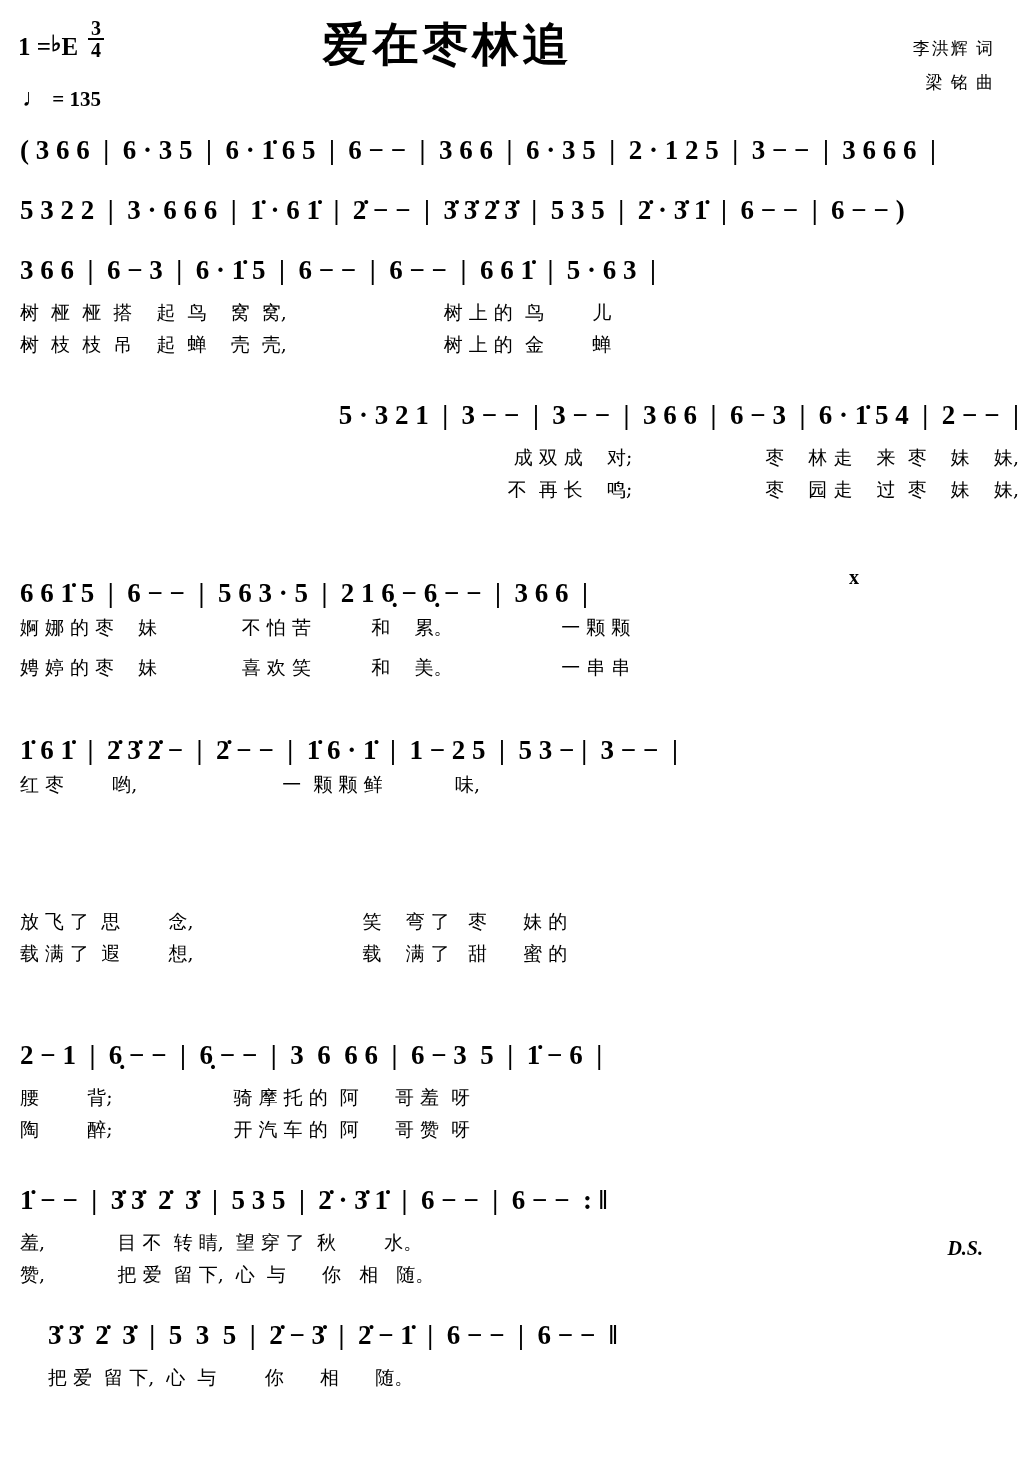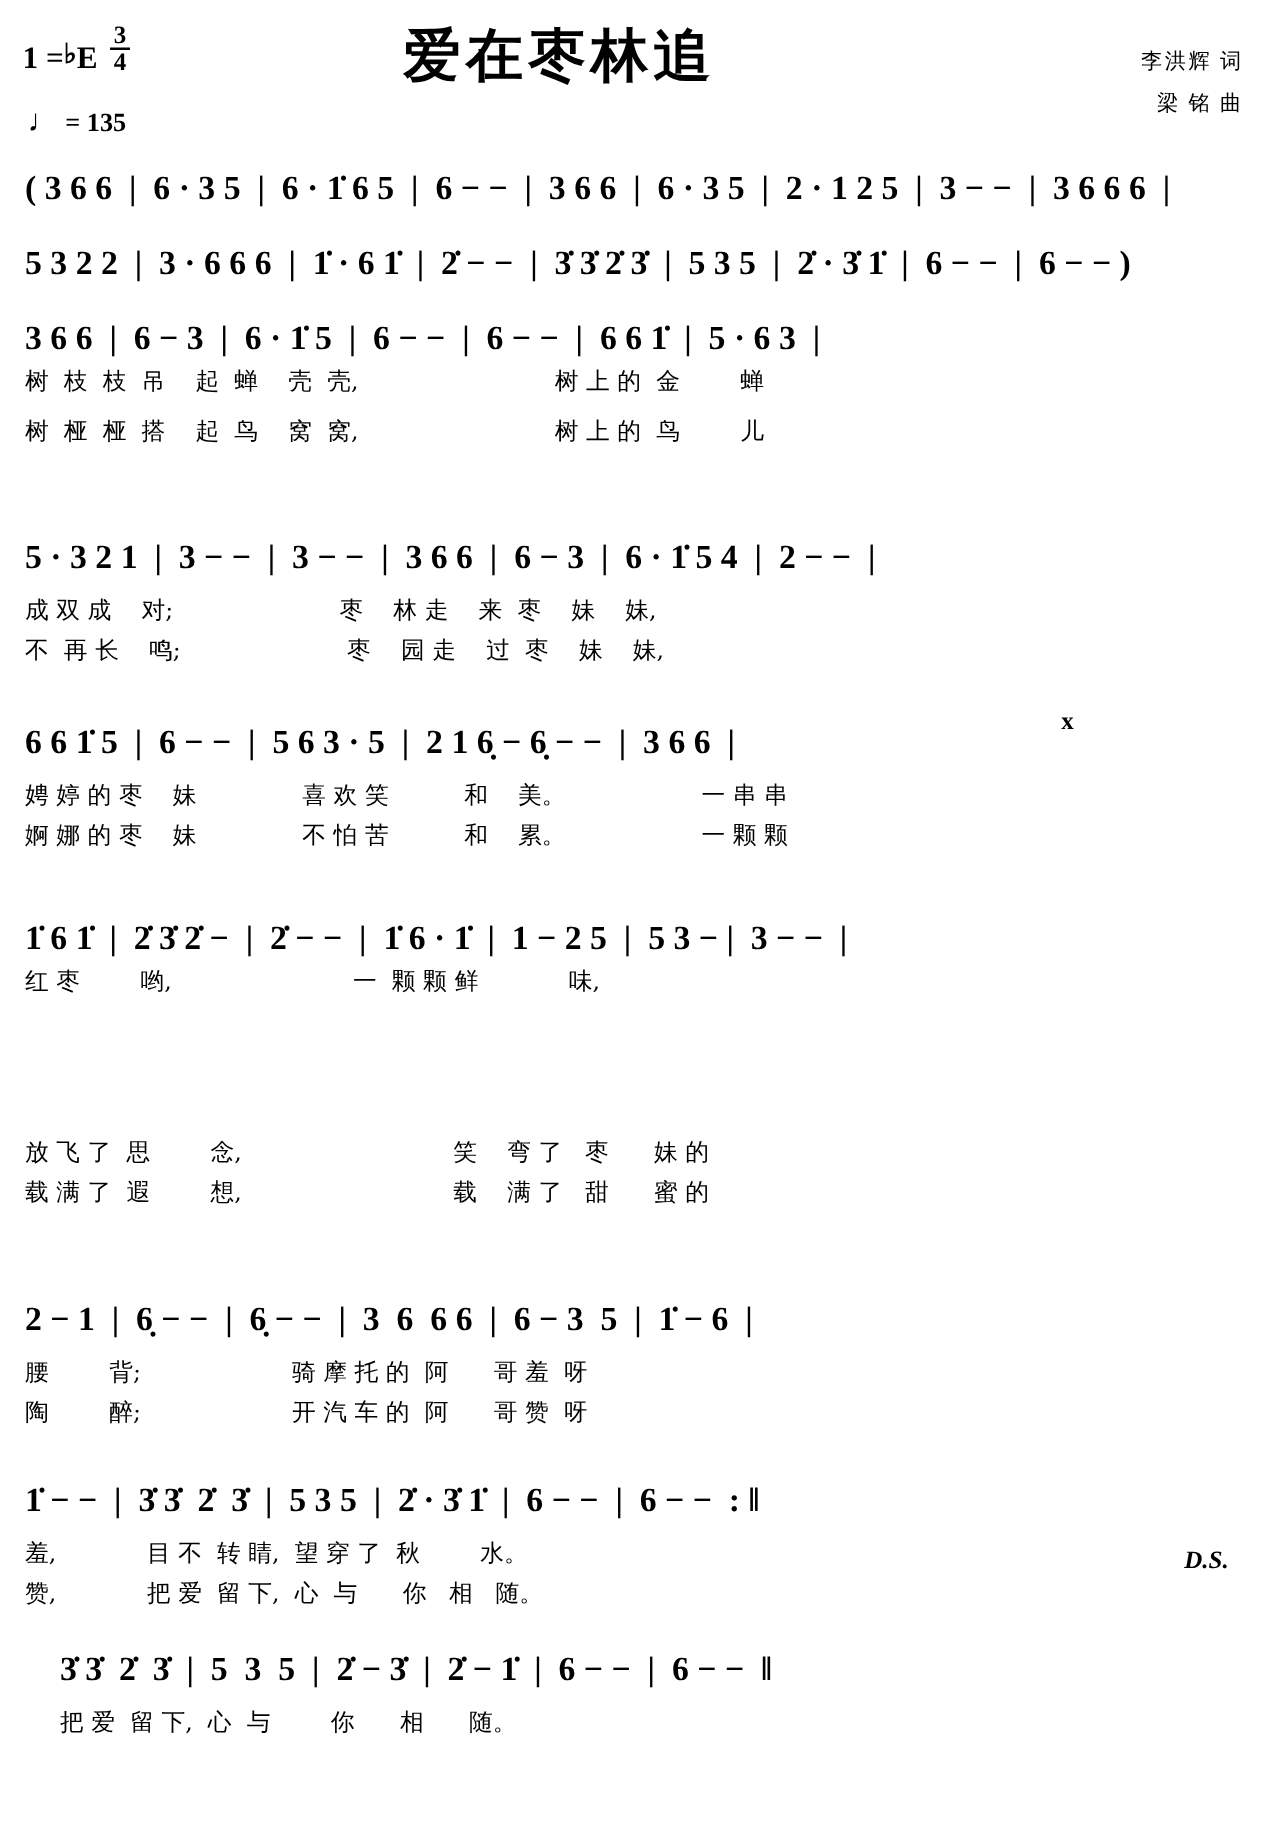--- a/index.html
+++ b/index.html
@@ -111,35 +111,35 @@
   <div class="system" style="top:135px;">
     <div class="notes">( 3 6 6  |  6 · 3 5  |  6 · 1̇ 6 5  |  6 − −  |  3 6 6  |  6 · 3 5  |  2 · 1 2 5  |  3 − −  |  3 6 6 6  |</div>
   </div>
 
   <div class="system" style="top:195px;">
     <div class="notes">5 3 2 2  |  3 · 6 6 6  |  1̇ · 6 1̇  |  2̇ − −  |  3̇ 3̇ 2̇ 3̇  |  5 3 5  |  2̇ · 3̇ 1̇  |  6 − −  |  6 − − )</div>
   </div>
 
   <div class="system" style="top:255px;">
     <div class="notes">3 6 6  |  6 − 3  |  6 · 1̇ 5  |  6 − −  |  6 − −  |  6 6 1̇  |  5 · 6 3  |</div>
+    <div class="lyric" style="margin-top:14px;">树  桠  桠  搭    起  鸟    窝  窝,                          树 上 的  鸟        儿</div>
     <div class="lyric lyric2">树  枝  枝  吊    起  蝉    壳  壳,                          树 上 的  金        蝉</div>
-    <div class="lyric" style="margin-top:14px;">树  桠  桠  搭    起  鸟    窝  窝,                          树 上 的  鸟        儿</div>
   </div>
 
-  <div class="system" style="top:430px;">
+  <div class="system" style="top:400px;text-align:right;">
     <div class="notes">5 · 3 2 1  |  3 − −  |  3 − −  |  3 6 6  |  6 − 3  |  6 · 1̇ 5 4  |  2 − −  |</div>
     <div class="lyric" style="margin-top:14px;">成 双 成    对;                      枣    林 走    来  枣    妹    妹,</div>
     <div class="lyric lyric2">不  再 长    鸣;                      枣    园 走    过  枣    妹    妹,</div>
   </div>
 
   <div class="system" style="top:578px;">
     <div class="segno" style="right:160px; top:-12px;">x</div>
     <div class="notes">6 6 1̇ 5  |  6 − −  |  5 6 3 · 5  |  2 1 6̣ − 6̣ − −  |  3 6 6  |</div>
+    <div class="lyric lyric2">婀 娜 的 枣    妹              不 怕 苦          和    累。                  一 颗 颗</div>
     <div class="lyric" style="margin-top:14px;">娉 婷 的 枣    妹              喜 欢 笑          和    美。                  一 串 串</div>
-    <div class="lyric lyric2">婀 娜 的 枣    妹              不 怕 苦          和    累。                  一 颗 颗</div>
   </div>
 
   <div class="system" style="top:735px;">
     <div class="notes">1̇ 6 1̇  |  2̇ 3̇ 2̇ −  |  2̇ − −  |  1̇ 6 · 1̇  |  1 − 2 5  |  5 3 − |  3 − −  |</div>
     <div class="lyric lyric2">红 枣        哟,                        一  颗 颗 鲜            味,</div>
   </div>
 
   <div class="system" style="top:895px;">
     <div class="lyric" style="margin-top:14px;">放 飞 了  思        念,                            笑    弯 了   枣      妹 的</div>
     <div class="lyric lyric2">载 满 了  遐        想,                            载    满 了   甜      蜜 的</div>

